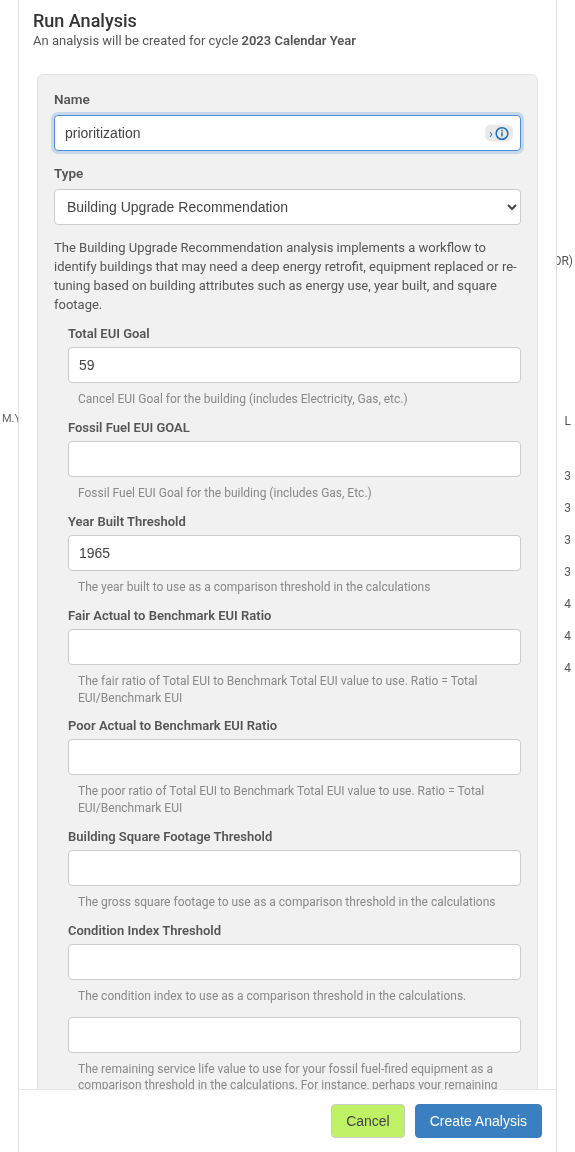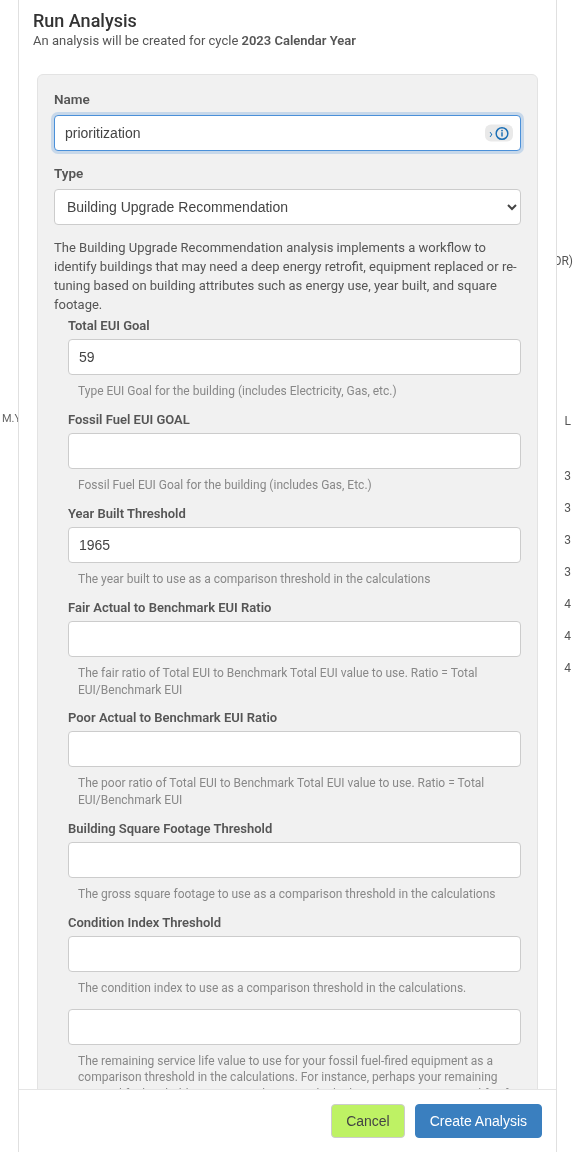--- a/index.html
+++ b/index.html
@@ -65,21 +65,21 @@
       border-radius: 6px;
       padding: 1px 4px;
       font-size: 13px;
     }
     .select {
       width: 100%; height: 36px; padding: 6px 8px;
       font-size: 14px; color:#444;
       border: 1px solid #ccc; border-radius: 4px; background:#fff;
     }
     .desc-text { font-size: 13px; color: #555; line-height: 1.45; margin-top: 14px; }
-    .sub-panel { padding: 0 0 0 14px; margin-top: 4px;}
+    .sub-panel { padding: 0 0 0 14px; margin-top: 12px;}
     .group { margin-bottom: 10px; }
     .group-label { font-size: 13px; font-weight:600; color:#555; margin-bottom: 6px; display:block;}
     .help-text { font-size: 12px; color: #888; margin: 8px 0 12px 10px; line-height:1.4;}
     .modal-footer {
       border-top: 1px solid #e5e5e5;
       padding: 14px 14px;
       display:flex; justify-content:flex-end; gap:10px;
       background:#fff;
     }
     .btn {
@@ -141,21 +141,21 @@
         <option>Building Upgrade Recommendation</option>
       </select>
 
       <div class="desc-text">The Building Upgrade Recommendation analysis implements a workflow to identify buildings that may need a deep energy retrofit, equipment replaced or re-tuning based on building attributes such as energy use, year built, and square footage.</div>
 
       <div class="sub-panel">
 
         <div class="group">
           <label class="group-label">Total EUI Goal</label>
           <input class="text-input" type="text" value="59" style="">
-          <div class="help-text">Type EUI Goal for the building (includes Electricity, Gas, etc.)</div>
+          <div class="help-text">Cancel EUI Goal for the building (includes Electricity, Gas, etc.)</div>
         </div>
 
         <div class="group">
           <label class="group-label">Fossil Fuel EUI GOAL</label>
           <input class="text-input" type="text" value="" style="">
           <div class="help-text">Fossil Fuel EUI Goal for the building (includes Gas, Etc.)</div>
         </div>
 
         <div class="group">
           <label class="group-label">Year Built Threshold</label>

